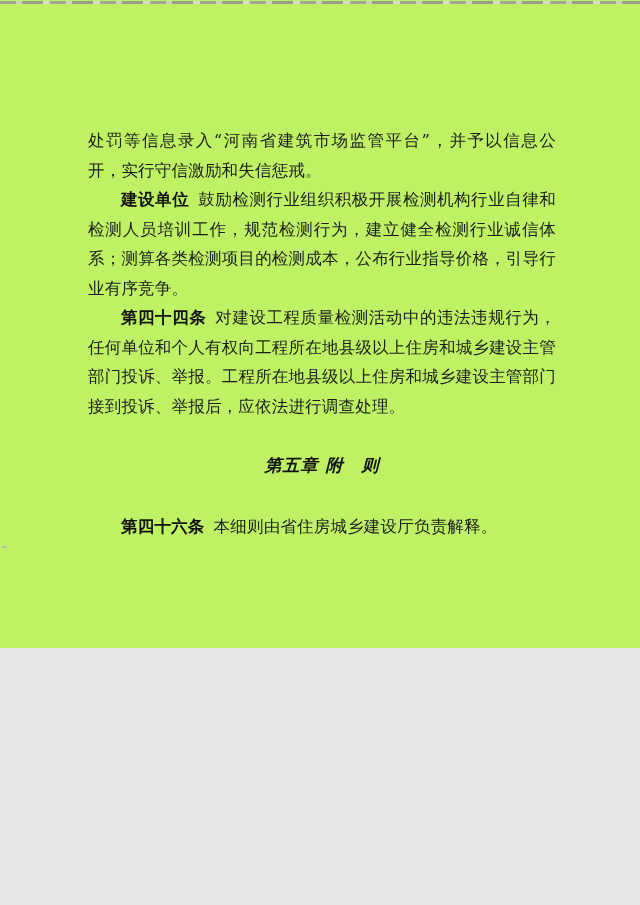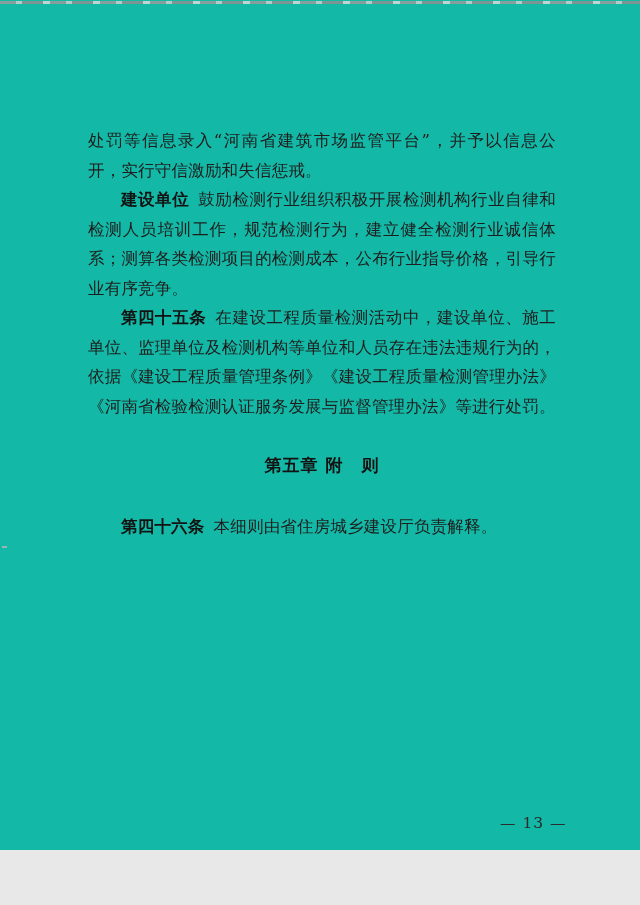--- a/index.html
+++ b/index.html
@@ -3,22 +3,22 @@
 <meta charset="utf-8">
 <style>
   html, body {
     margin: 0;
     padding: 0;
     background: #e8e8e8;
   }
   .page {
     position: relative;
     width: 640px;
-    height: 850px;
-    background: #14b8a6;
+    height: 648px;
+    background: #bef264;
     overflow: hidden;
     font-family: "DejaVu Serif", "Liberation Serif", serif;
     color: #1d1d1d;
   }
   
   .scan-line-top {
     position: absolute;
     top: 1px;
     left: 0;
     width: 100%;
@@ -66,20 +66,21 @@
   }
   .chapter {
     margin: 30px 0 31px 0;
     text-align: center;
     font-size: 17px;
     font-weight: bold;
     color: #121212;
     line-height: 29.5px;
     text-indent: 0;
     letter-spacing: 1px;
+    font-style: italic;
   }
   .pagenum {
     position: absolute;
     top: 814px;
     left: 500px;
     font-size: 15.5px;
     color: #2a2a2a;
     letter-spacing: 1px;
     white-space: nowrap;
   }
@@ -88,21 +89,21 @@
 <body>
 
 <div class="page">
   <div class="scan-line-top"></div>
   <div class="scan-dot-left"></div>
 
   <main class="doc-body">
     <div id="paragraphs-top">
         <p class="para"><span>处罚等信息录入“河南省建筑市场监管平台”，并予以信息公开，实行守信激励和失信惩戒。</span></p>
         <p class="para indent"><b class="lead">建设单位</b><span>鼓励检测行业组织积极开展检测机构行业自律和检测人员培训工作，规范检测行为，建立健全检测行业诚信体系；测算各类检测项目的检测成本，公布行业指导价格，引导行业有序竞争。</span></p>
-        <p class="para indent"><b class="lead">第四十五条</b><span>在建设工程质量检测活动中，建设单位、施工单位、监理单位及检测机构等单位和人员存在违法违规行为的，依据《建设工程质量管理条例》《建设工程质量检测管理办法》《河南省检验检测认证服务发展与监督管理办法》等进行处罚。</span></p>
+        <p class="para indent"><b class="lead">第四十四条</b><span>对建设工程质量检测活动中的违法违规行为，任何单位和个人有权向工程所在地县级以上住房和城乡建设主管部门投诉、举报。工程所在地县级以上住房和城乡建设主管部门接到投诉、举报后，应依法进行调查处理。</span></p>
       </div>
     <h2 class="chapter">第五章 附　则</h2>
     <div id="paragraphs-bottom">
         <p class="para indent"><b class="lead">第四十六条</b><span>本细则由省住房城乡建设厅负责解释。</span></p>
       </div>
   </main>
 
   <div class="pagenum">— 13 —</div>
 </div>
 

